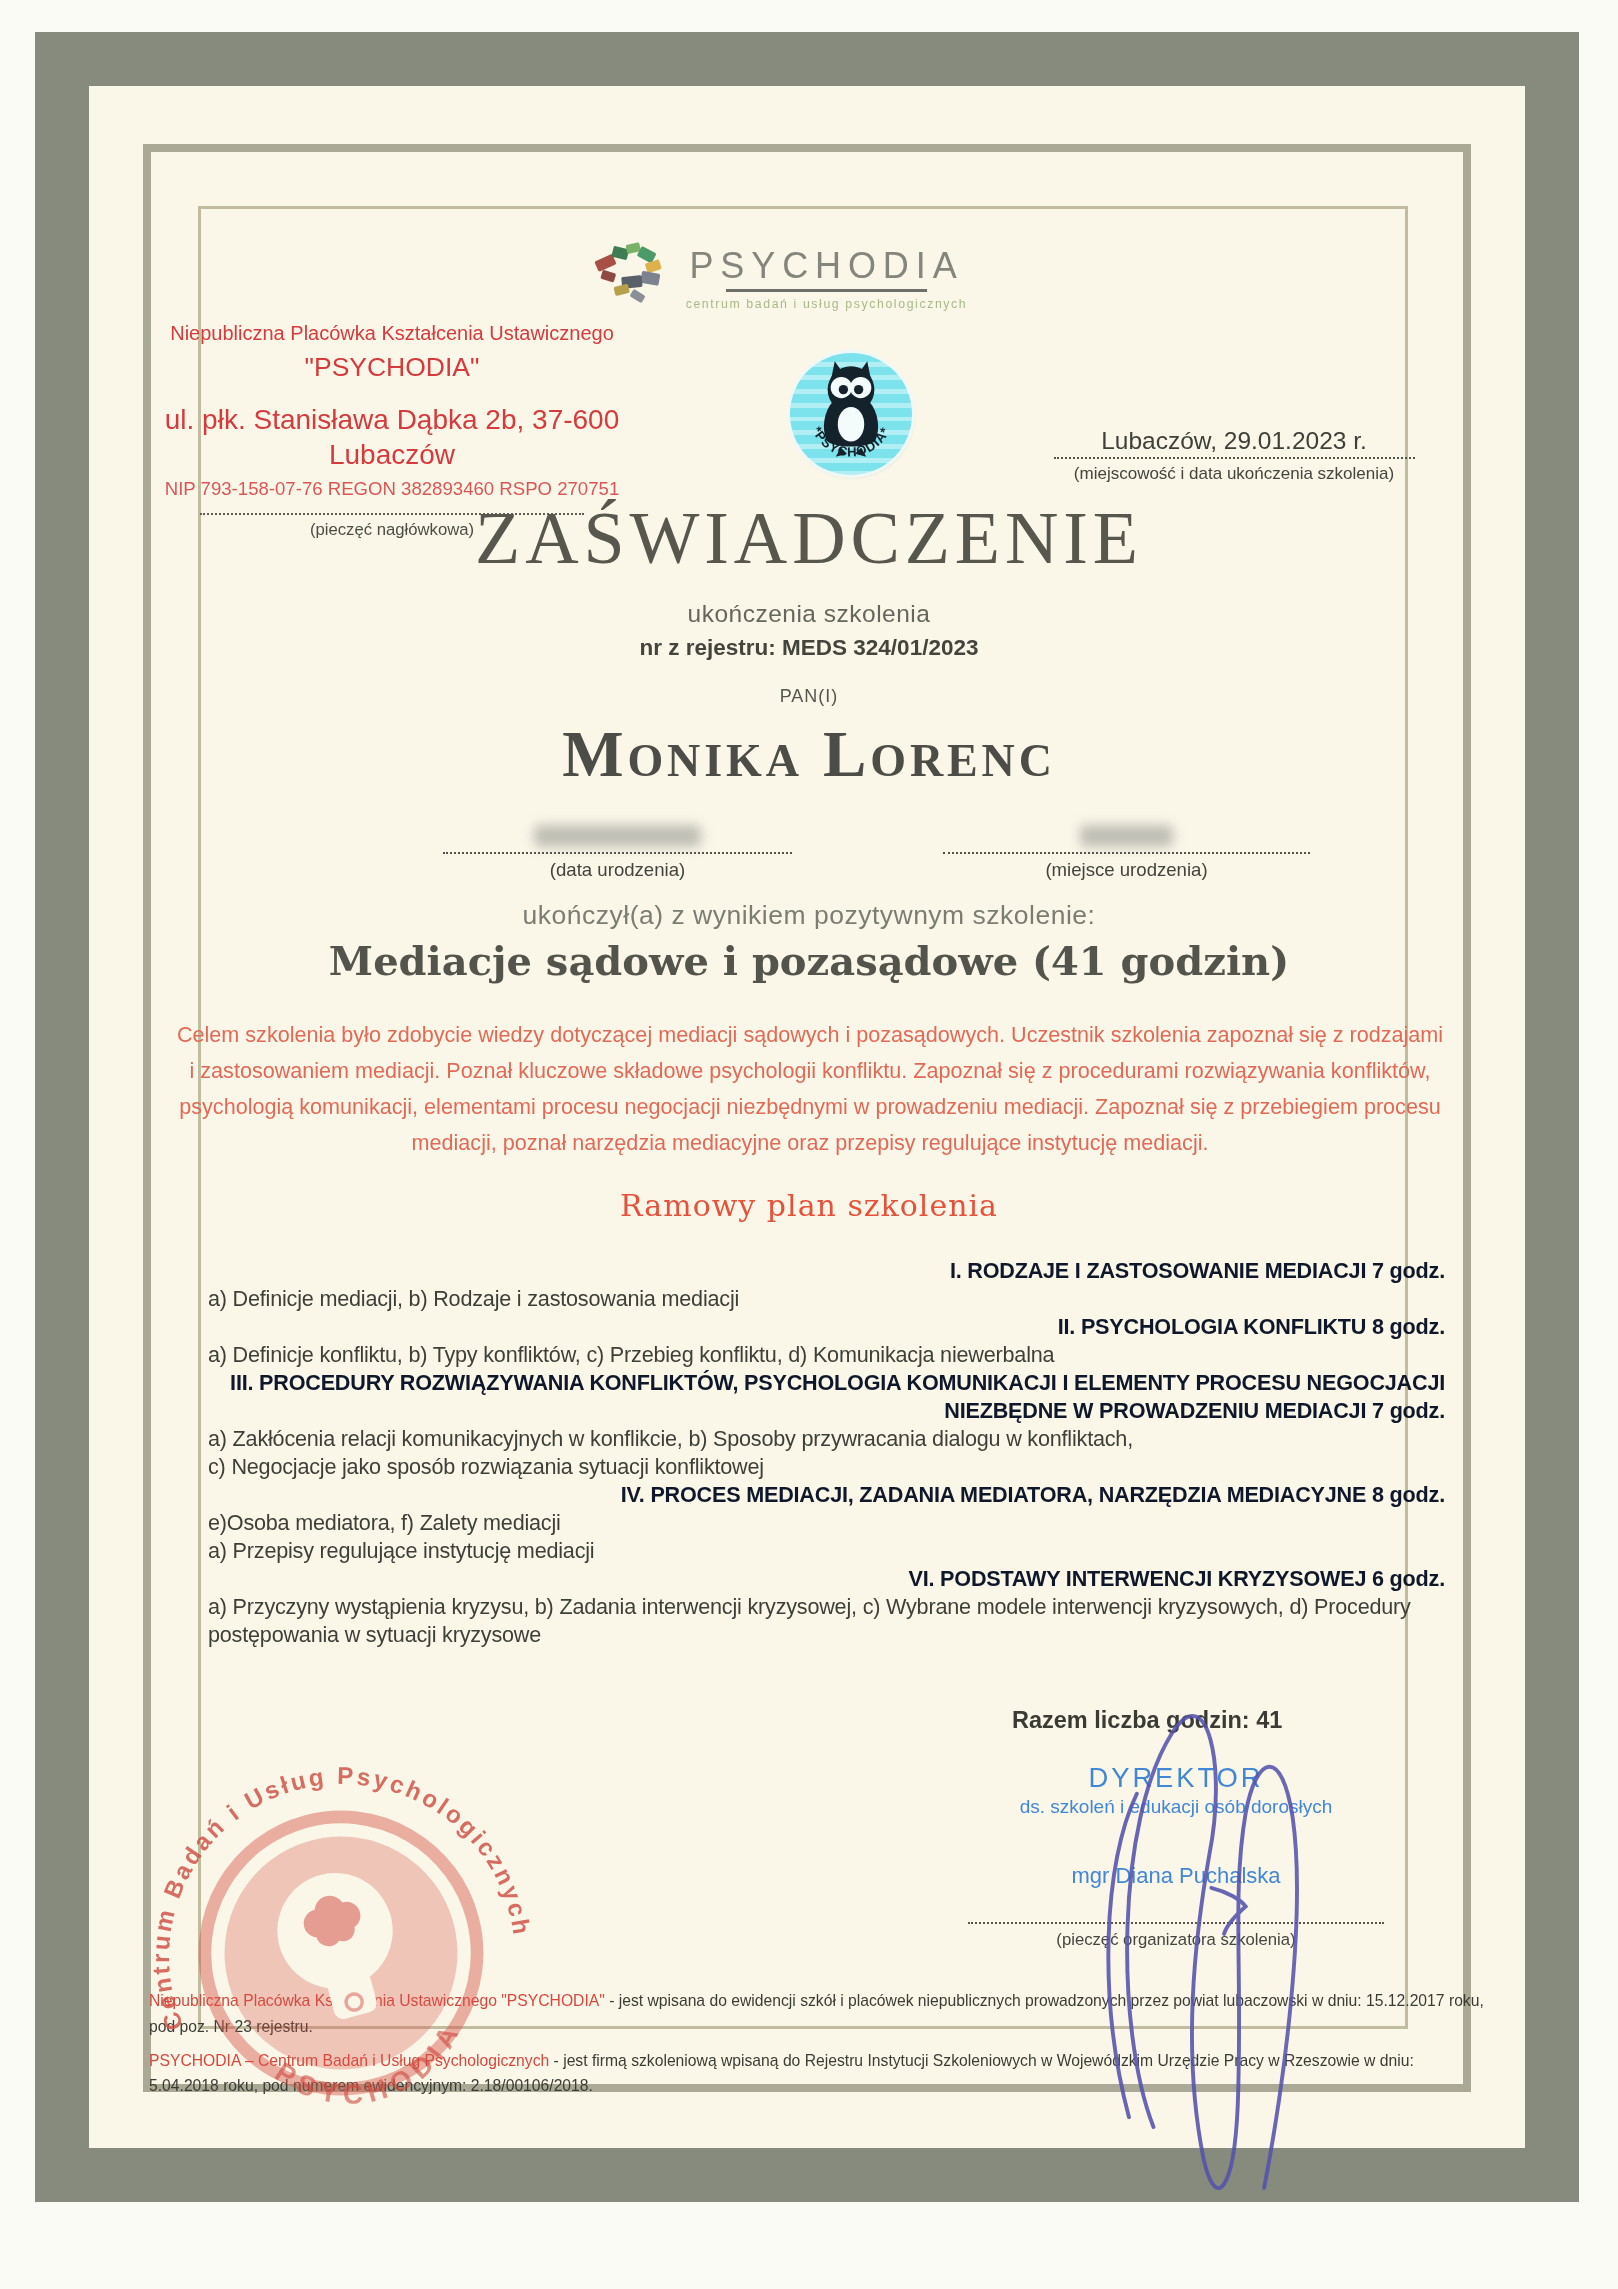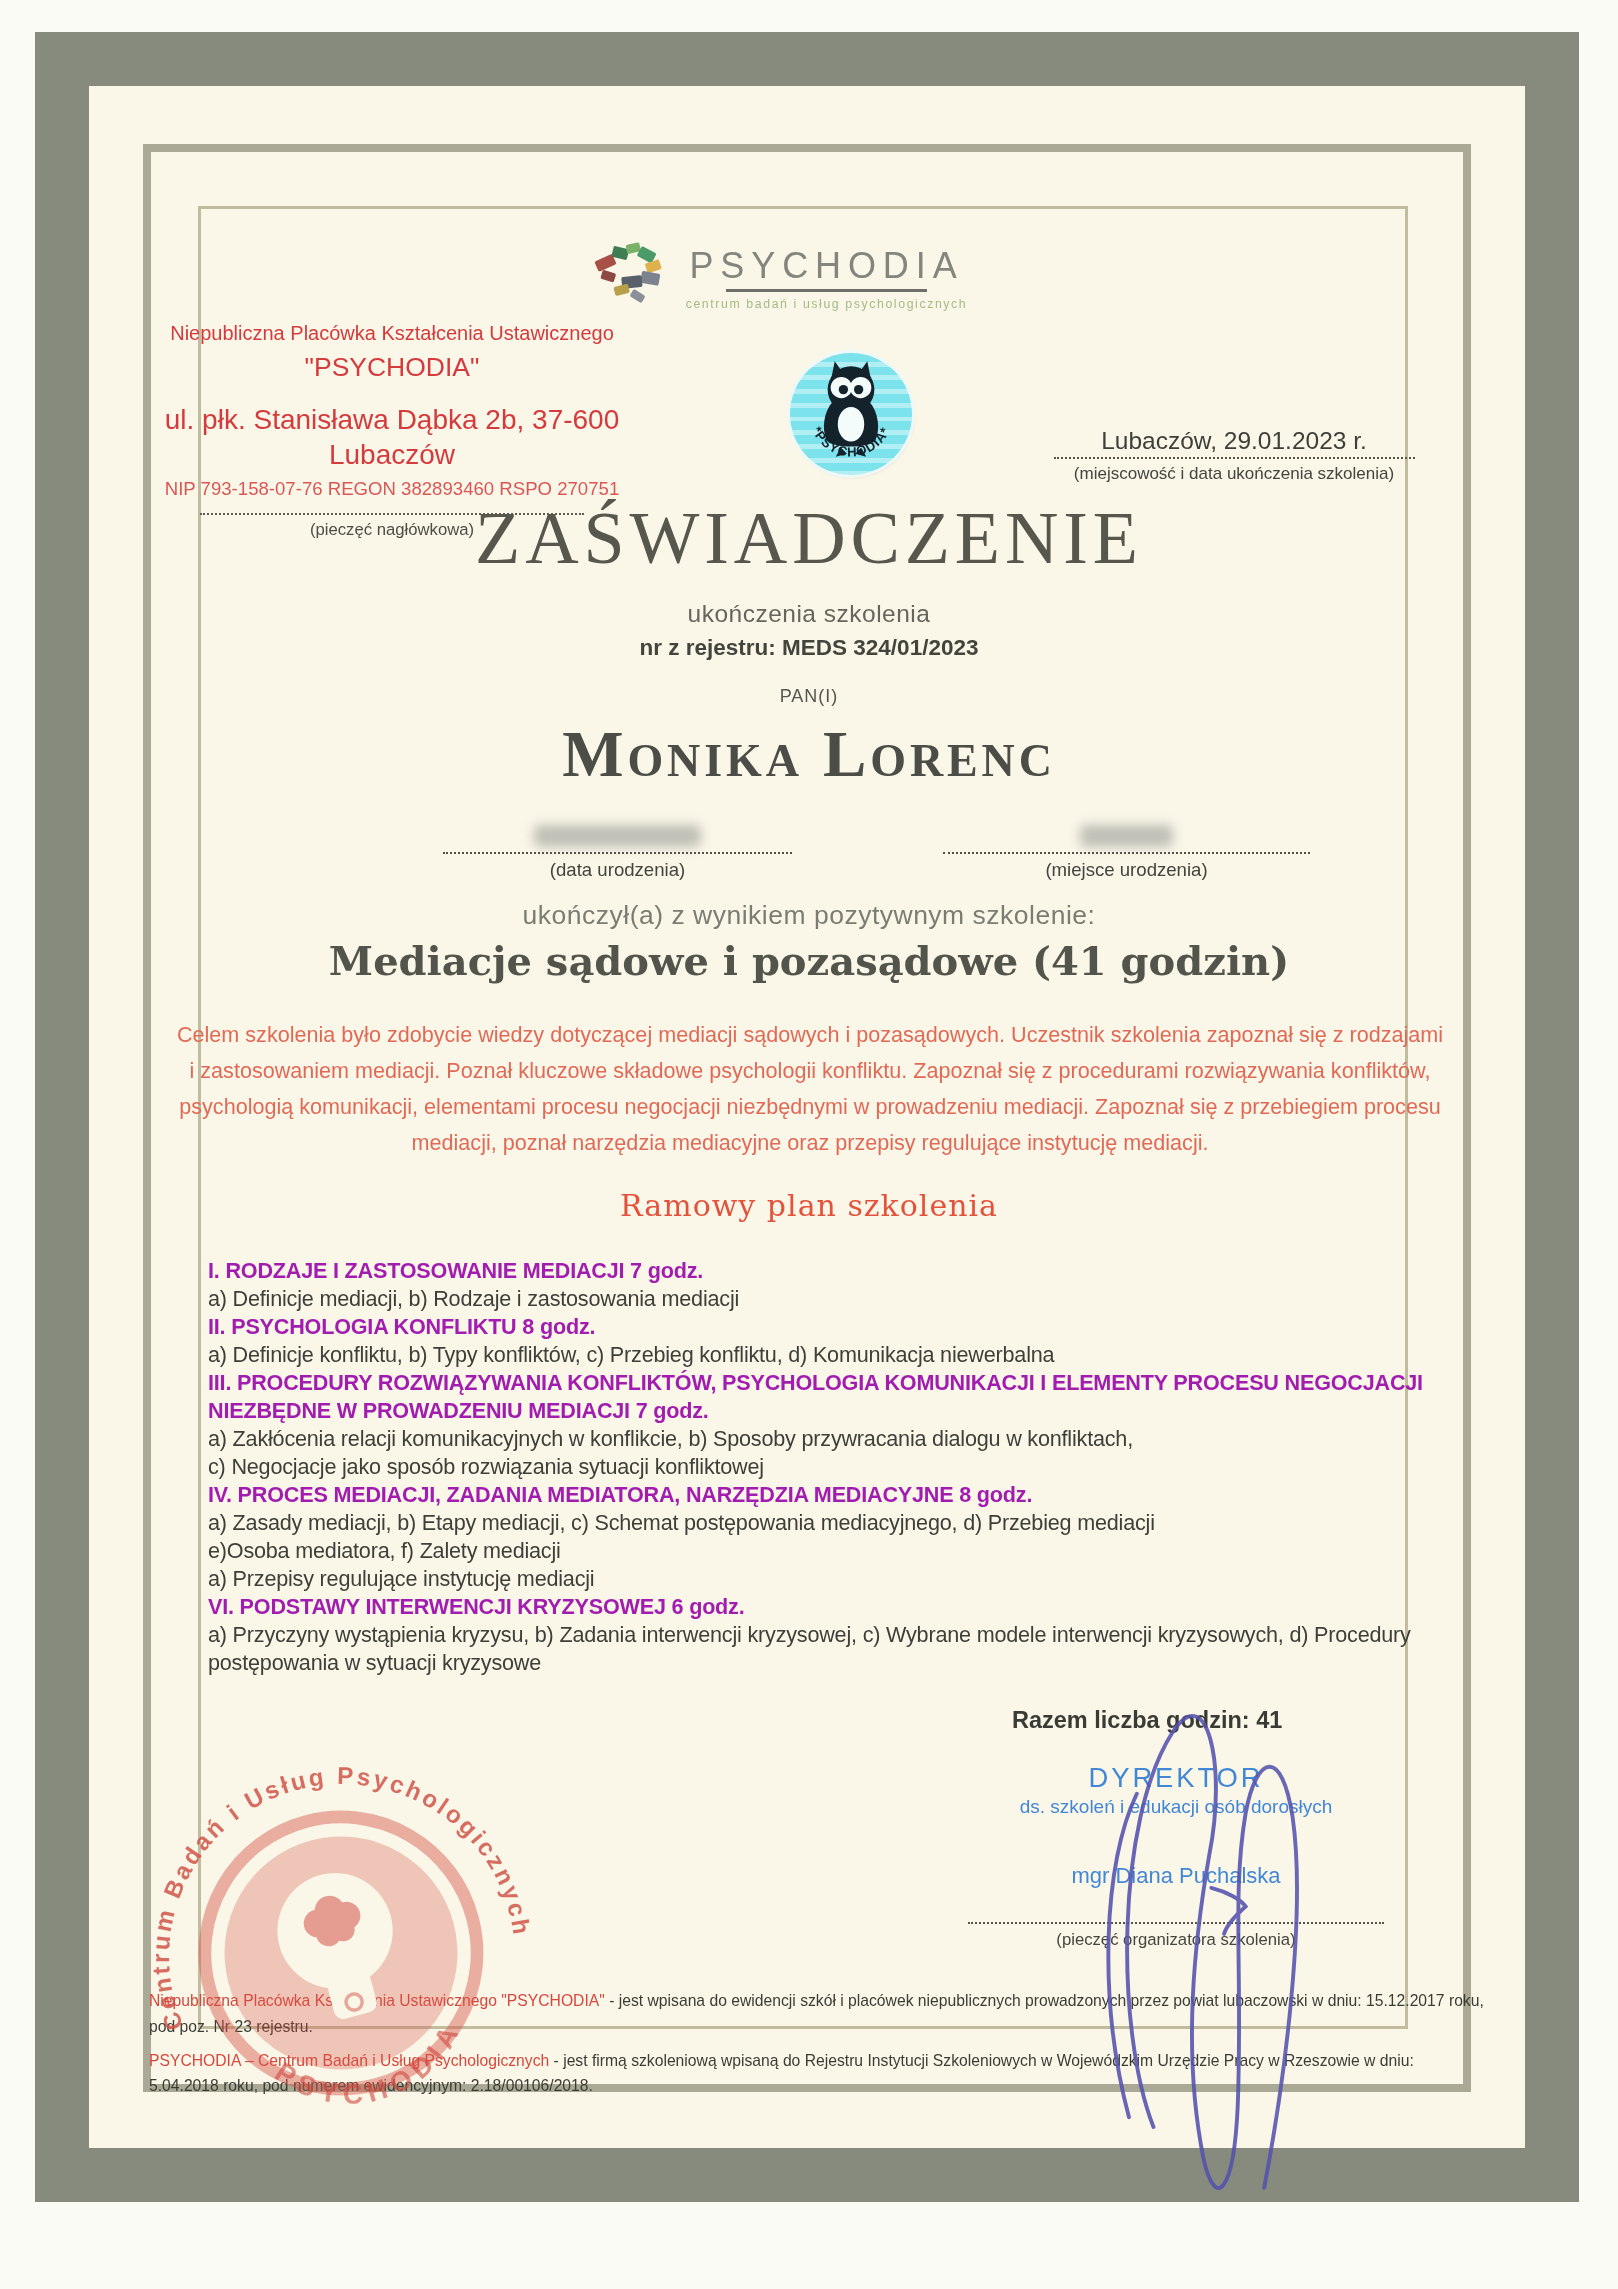--- a/index.html
+++ b/index.html
@@ -63,21 +63,21 @@
   
   #completion{left:0;right:0;top:900px;font-size:26.5px;color:#7b7d73;letter-spacing:0.5px;text-align:center;}
   #course{left:0;right:0;top:937px;font-family:"DejaVu Serif",serif;font-weight:bold;
           font-size:40px;color:#53544b;text-align:center;}
   #desc{left:173px;top:1017px;width:1274px;font-size:21.6px;line-height:36px;color:#e16a57;text-align:center;}
 
   
   #plan-heading{left:0;right:0;top:1188px;font-family:"DejaVu Serif",serif;font-size:30px;
                 color:#e4523b;letter-spacing:1px;text-align:center;}
   #plan{left:208px;top:1257px;width:1237px;font-size:21.6px;line-height:28px;color:#3e3f38;letter-spacing:-0.2px;}
-  #plan .b{font-weight:bold;color:#a21caf;}
+  #plan .b{font-weight:bold;color:#0f172a;text-align:right;}
   #plan-total{left:1012px;top:1707px;font-size:23.5px;font-weight:bold;color:#3a3b34;}
 
   
   #sig{left:929px;top:1762px;width:494px;text-align:center;color:#4287d6;}
   #sig .role{font-size:27.4px;letter-spacing:2.9px;}
   #sig .detail{font-size:19px;margin-top:2px;}
   #sig .signer{font-size:22px;margin-top:45px;}
   #sig .dots{width:416px;margin:33px auto 0;border-bottom:2.5px dotted #54544b;}
   #sig .cap{font-size:16.7px;color:#45463f;margin-top:5.9px;}
 
@@ -184,21 +184,20 @@
   <div class="abs" id="plan-heading">Ramowy plan szkolenia</div>
   <div class="abs" id="plan">
     <div class="b">I. RODZAJE I ZASTOSOWANIE MEDIACJI 7 godz.</div>
     <div>a) Definicje mediacji, b) Rodzaje i zastosowania mediacji</div>
     <div class="b">II. PSYCHOLOGIA KONFLIKTU 8 godz.</div>
     <div>a) Definicje konfliktu, b) Typy konfliktów, c) Przebieg konfliktu, d) Komunikacja niewerbalna</div>
     <div class="b">III. PROCEDURY ROZWIĄZYWANIA KONFLIKTÓW, PSYCHOLOGIA KOMUNIKACJI I ELEMENTY PROCESU NEGOCJACJI NIEZBĘDNE W PROWADZENIU MEDIACJI 7 godz.</div>
     <div>a) Zakłócenia relacji komunikacyjnych w konflikcie, b) Sposoby przywracania dialogu w konfliktach,</div>
     <div>c) Negocjacje jako sposób rozwiązania sytuacji konfliktowej</div>
     <div class="b">IV. PROCES MEDIACJI, ZADANIA MEDIATORA, NARZĘDZIA MEDIACYJNE  8 godz.</div>
-    <div>a) Zasady mediacji, b) Etapy mediacji, c) Schemat postępowania mediacyjnego, d) Przebieg mediacji</div>
     <div>e)Osoba mediatora, f) Zalety mediacji</div>
     <div>a) Przepisy regulujące instytucję mediacji</div>
     <div class="b">VI. PODSTAWY INTERWENCJI KRYZYSOWEJ 6 godz.</div>
     <div>a) Przyczyny wystąpienia kryzysu, b) Zadania interwencji kryzysowej, c) Wybrane modele interwencji kryzysowych, d) Procedury postępowania w sytuacji kryzysowe</div>
   </div>
   <div class="abs" id="plan-total">Razem liczba godzin: 41</div>
 
   <div class="abs" id="sig">
     <div class="role">DYREKTOR</div>
     <div class="detail">ds. szkoleń i edukacji osób dorosłych</div>

